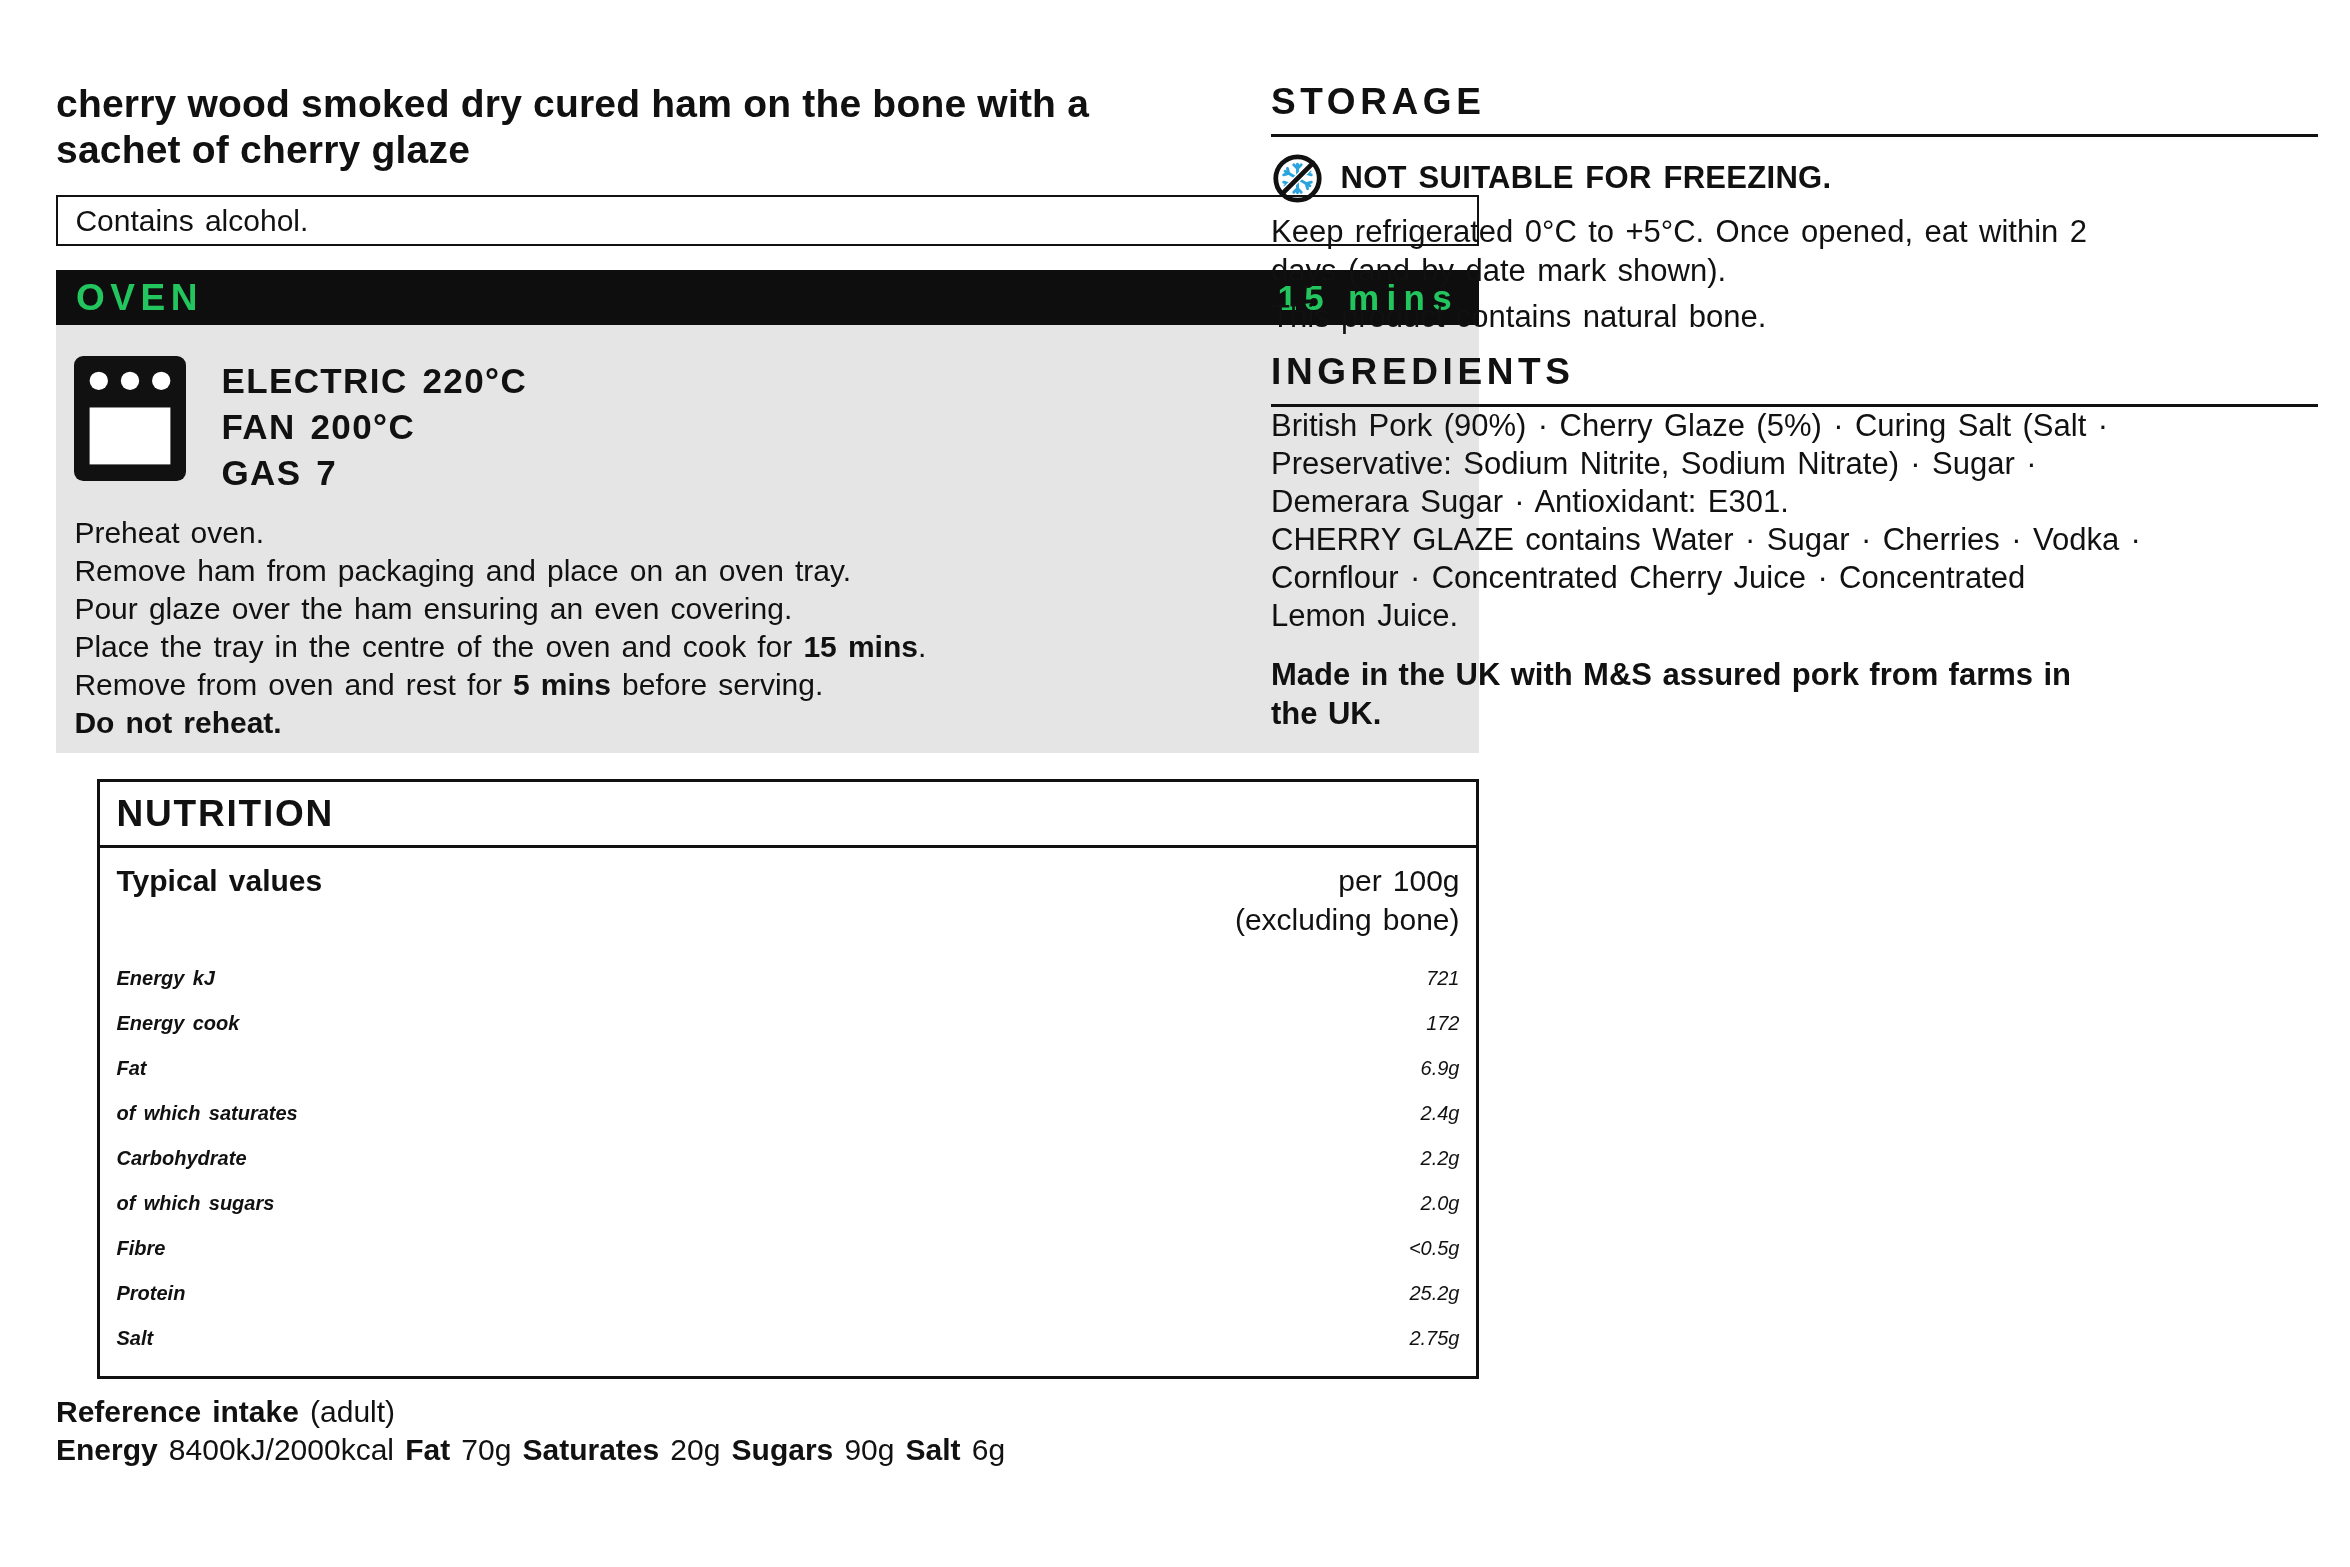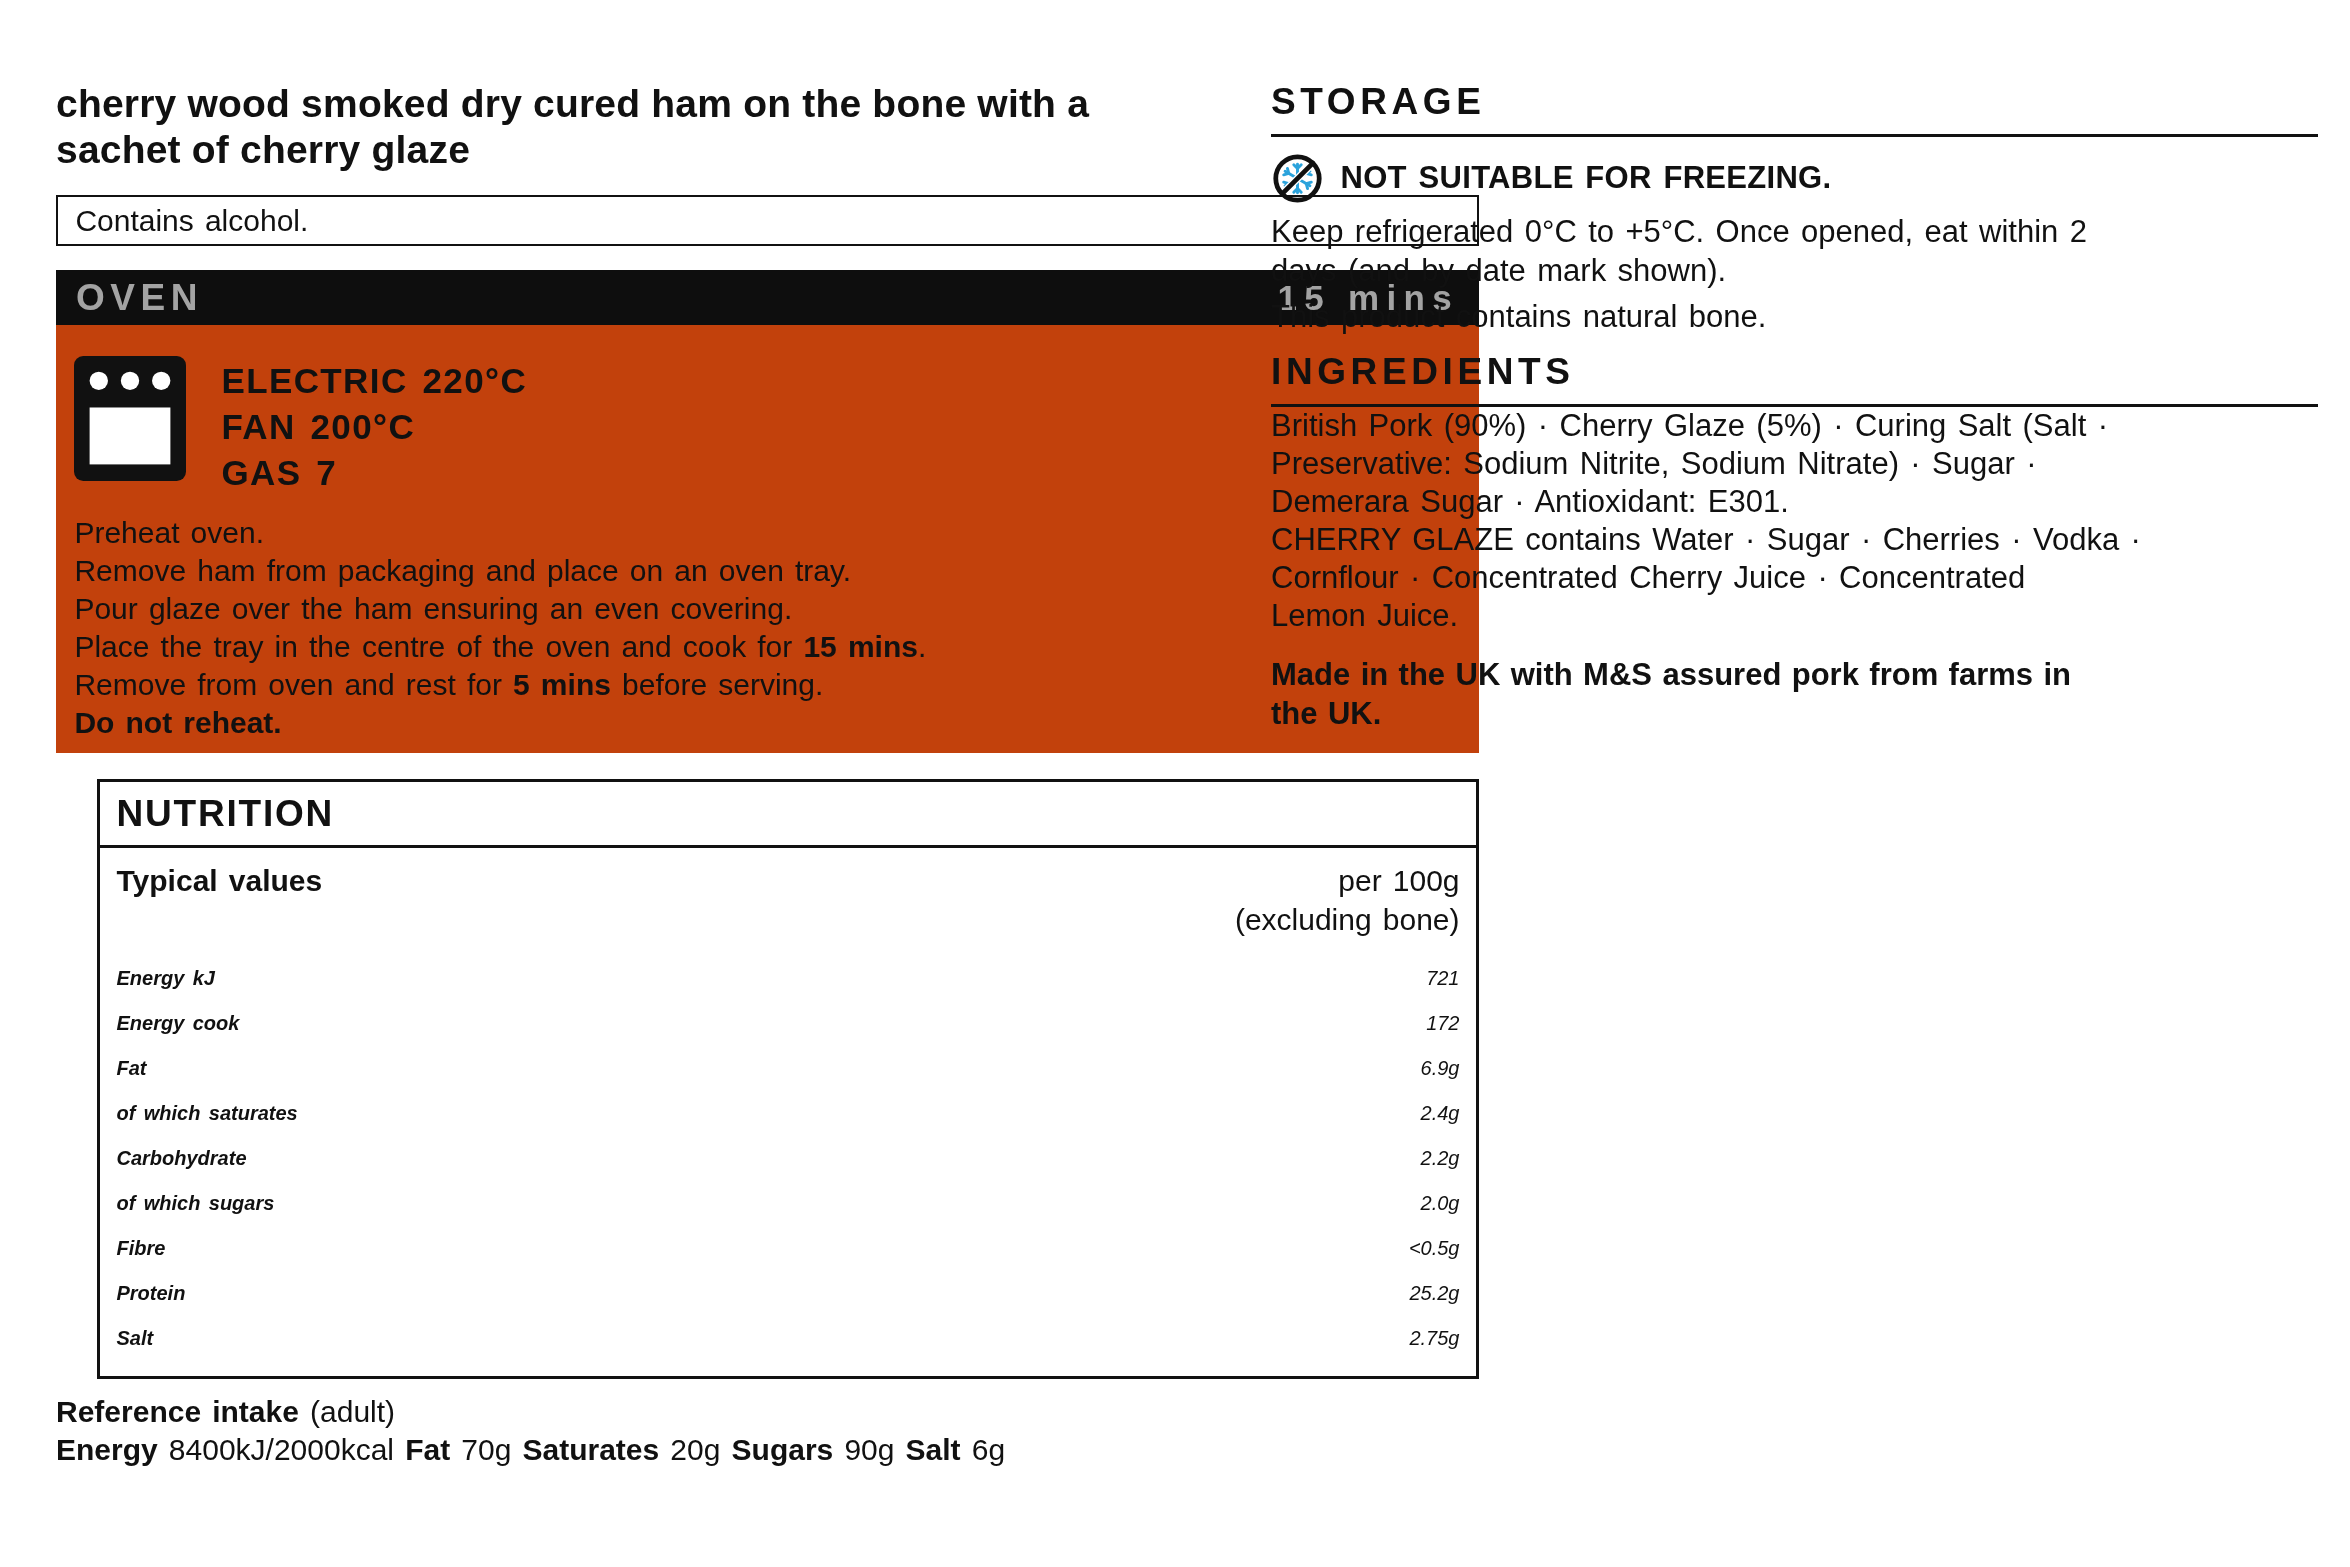--- a/index.html
+++ b/index.html
@@ -21,31 +21,31 @@
   .alcohol-box {
     margin-top: 22px;
     border: 2.8px solid #111;
     padding: 4.6px 17.4px;
     font-size: 30px; line-height: 38px;
     word-spacing: 2.8px;
   }
 
   .oven-bar {
     margin-top: 24px;
-    background: #0e0e0e; color: #a3a3a3;
+    background: #0e0e0e; color: #22c55e;
     height: 55px;
     display: flex; align-items: center; justify-content: space-between;
     padding: 0 20px;
     box-sizing: border-box;
     font-weight: 700;
   }
   .oven-bar .method { font-size: 37px; letter-spacing: 5.5px; }
   .oven-bar .time   { font-size: 35px; letter-spacing: 7.3px; }
 
-  .cook-panel { background: #c2410c; padding: 31px 18.4px 3.7px 18.4px; }
+  .cook-panel { background: #e5e5e5; padding: 31px 18.4px 3.7px 18.4px; }
   .cook-row { display: flex; align-items: flex-start; gap: 35px; }
   .cook-row svg { flex: 0 0 auto; display: block; }
   .settings { font-weight: 700; font-size: 35px; line-height: 46px; letter-spacing: 1.4px; padding-top: 1.8px; word-spacing: 3.7px; }
   .steps { margin-top: 18.4px; padding-bottom: 7.3px; font-size: 30px; line-height: 38px; word-spacing: 2.8px; }
 
   .nutrition-box { margin-top: 26px; border: 3.7px solid #111; margin-left: 41px; }
   .nut-head {
     font-size: 37px; font-weight: 700; letter-spacing: 1.8px;
     padding: 11px 16.5px 9.2px 16.5px;
     border-bottom: 3.7px solid #111;

